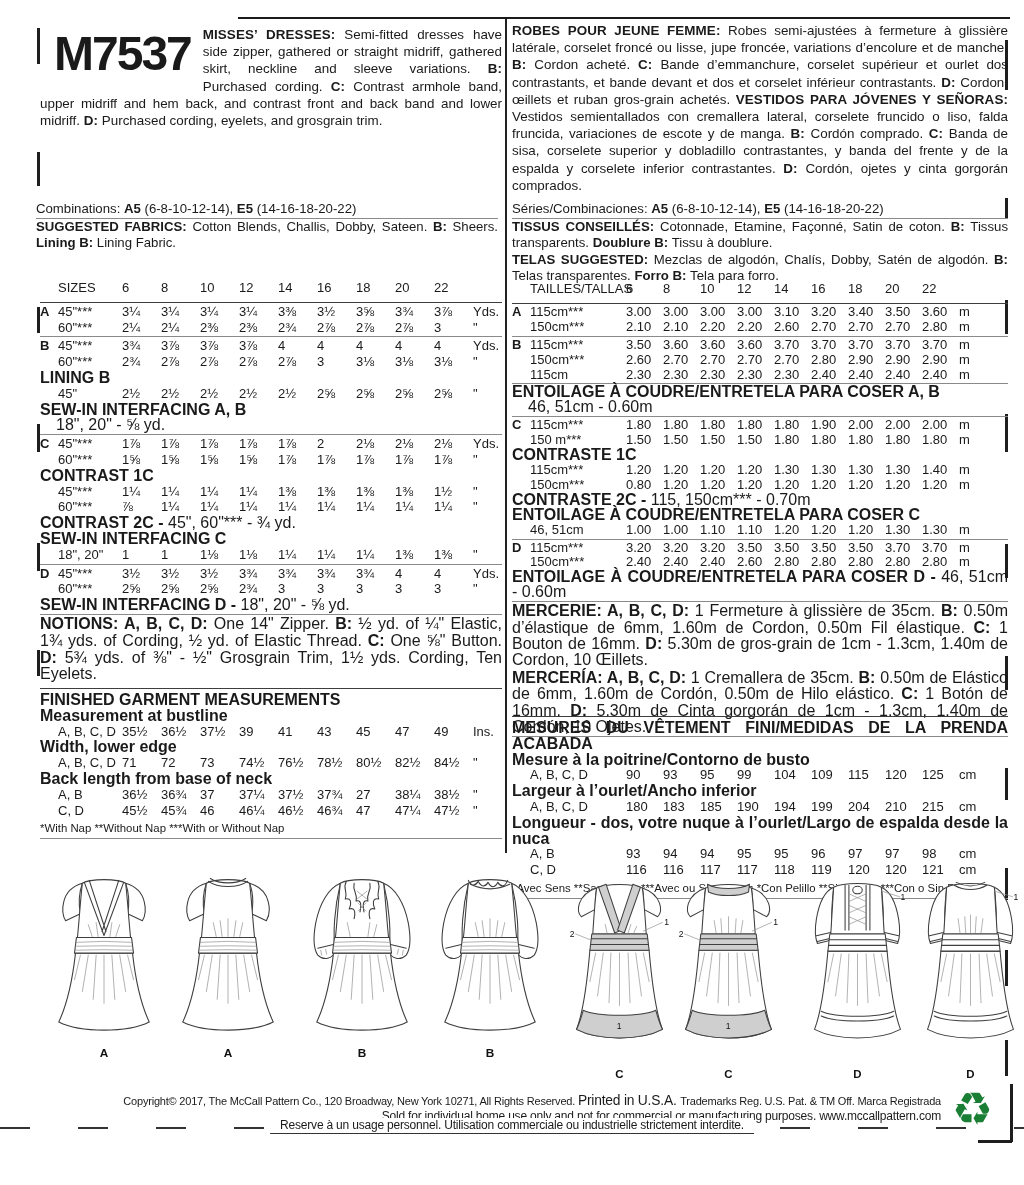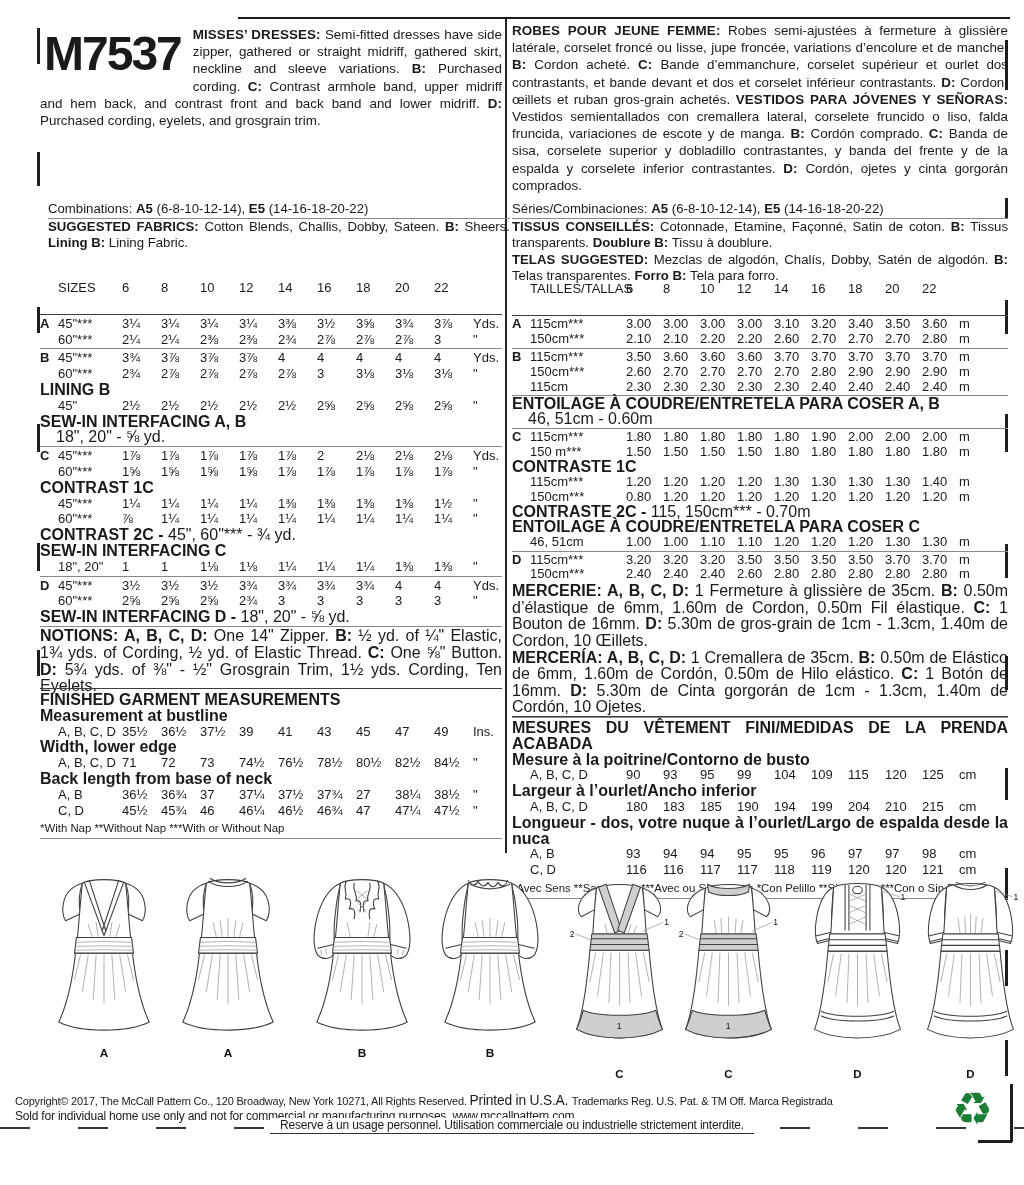--- a/index.html
+++ b/index.html
@@ -1,57 +1,57 @@
 <!DOCTYPE html>
 <html><head>
 <meta charset="utf-8">
 <style>
   html,body{margin:0;padding:0}
   body{width:1024px;height:1185px;position:relative;background:#fff;
        font-family:"Liberation Sans",sans-serif;color:#1a1a1a;overflow:hidden}
   .abs{position:absolute}
   
-  #pattern-number{font-size:48px;font-weight:bold;letter-spacing:-2px;line-height:1;float:left;margin:4px 12px 4px 4px}
+  #pattern-number{font-size:48px;font-weight:bold;letter-spacing:-2px;line-height:1;float:left;margin:4px 12px 4px 14px}
   .para{font-size:13.4px;line-height:17.2px;text-align:justify}
   .para b{letter-spacing:.1px}
   
   .introline{font-size:13.2px;line-height:16.5px}
   .rule{border-bottom:1px solid #8a8a8a}
   
   .trow{font-size:16px;line-height:15.8px;white-space:normal;text-align:justify}
   .rtab .trow{line-height:14.9px}
   .trow.pz{line-height:16.8px;margin:1px 0}
   .rtab .trow.pz{line-height:16.4px}
   .drow{display:grid;font-size:13px;line-height:15.8px;white-space:nowrap}
   .ltab .drow{grid-template-columns:18px 64px repeat(9,39px) auto}
   .rtab .drow{grid-template-columns:18px 96px repeat(9,37px) auto;line-height:14.9px}
   .fin .drow,.fin .trow{line-height:15.8px}
   .k{font-weight:bold}
   .b{font-weight:bold}
   .ind{padding-left:16px}
   .fn{font-size:11.4px;line-height:16px;padding:3px 0 2px 0;text-align:left}
   .rb{border-bottom:1px solid #8a8a8a;padding-bottom:1px;margin-bottom:1px}
-  .rb2{border-bottom:1.5px solid #3d3d3d;padding-bottom:18px;margin-bottom:1px}
+  .rb2{border-bottom:1.5px solid #3d3d3d;padding-bottom:6px;margin-bottom:1px}
   .gap{margin-left:0}
   .fin{border-top:1.5px solid #3d3d3d;padding-top:3px}
   
   .vdivider{width:1.5px;background:#222}
   .topline{height:2px;background:#1a1a1a}
   .regmark{width:2.5px;background:#1e1e1e}
   .cornermark{background:#1e1e1e}
   
   .dress{overflow:visible}
   .dress path,.dress ellipse{fill:none;stroke:#3f3f3f;stroke-width:1.1;stroke-linejoin:round;stroke-linecap:round}
   .dress .fill{fill:#fff}
   .dress .gray{fill:#cfcfcf}
   .dress .g{stroke:#8f8f8f;stroke-width:.7}
   .dress text{font-family:"Liberation Sans",sans-serif;font-weight:bold;font-size:12px;fill:#111}
   .dress text.co{font-size:9px;font-weight:normal}
   
-  .footline{width:915px;left:15px;text-align:left}
+  .footline{width:915px;left:26px;text-align:right}
   .f-small{font-size:11px;line-height:14px;letter-spacing:-.2px}
   .f-mid{font-size:12px;line-height:14px;letter-spacing:-.2px}
   .big{font-size:13.8px}
   #cutline{left:0;width:1024px;top:1127px;height:2px;
     background:repeating-linear-gradient(90deg,#333 0 30px,transparent 30px 78px)}
   #reserve-wrap{top:1118px;left:50%;transform:translateX(-50%);background:#fff;
     padding:0 10px 1px 10px;border-bottom:1.5px solid #333;z-index:2}
   #recycle{top:1086px;left:952px;font-family:"DejaVu Sans",sans-serif;font-size:46px;line-height:1;color:#1b7e35;z-index:3}
 </style>
 </head>
@@ -81,21 +81,21 @@
 <div class="abs" style="left:40px;top:26px;width:462px">
   <div id="pattern-number">M7537</div>
   <div class="para"><b>MISSES’ DRESSES: </b> <span>Semi-fitted dresses have side zipper, gathered or straight midriff, gathered skirt, neckline and sleeve variations. </span> <b>B: </b> <span>Purchased cording. </span> <b>C: </b> <span>Contrast armhole band, upper midriff and hem back, and contrast front and back band and lower midriff. </span> <b>D: </b> <span>Purchased cording, eyelets, and grosgrain trim.</span> </div>
 </div>
 
 <div class="abs para" style="left:512px;top:22px;width:496px">
   <span><b>ROBES POUR JEUNE FEMME: </b> <span>Robes semi-ajustées à fermeture à glissière latérale, corselet froncé ou lisse, jupe froncée, variations d’encolure et de manche. </span> <b>B: </b> <span>Cordon acheté. </span> <b>C: </b> <span>Bande d’emmanchure, corselet supérieur et ourlet dos contrastants, et bande devant et dos et corselet inférieur contrastants. </span> <b>D: </b> <span>Cordon, œillets et ruban gros-grain achetés.</span> </span>
   <span><b>VESTIDOS PARA JÓVENES Y SEÑORAS: </b> <span>Vestidos semientallados con cremallera lateral, corselete fruncido o liso, falda fruncida, variaciones de escote y de manga. </span> <b>B: </b> <span>Cordón comprado. </span> <b>C: </b> <span>Banda de sisa, corselete superior y dobladillo contrastantes, y banda del frente y de la espalda y corselete inferior contrastantes. </span> <b>D: </b> <span>Cordón, ojetes y cinta gorgorán comprados.</span> </span>
 </div>
 
-<div class="abs" style="left:48px;top:201px;width:462px">
+<div class="abs" style="left:36px;top:201px;width:462px">
   <div class="introline rule"><span>Combinations: </span> <b>A5</b> <span>(6-8-10-12-14), </span> <b>E5</b> <span>(14-16-18-20-22)</span> </div>
   <div class="introline" style="text-align:justify"><b>SUGGESTED FABRICS: </b> <span>Cotton Blends, Challis, Dobby, Sateen. </span> <b>B: </b> <span>Sheers. </span> <b>Lining B: </b> <span>Lining Fabric.</span> </div>
 </div>
 
 <div class="abs" style="left:512px;top:201px;width:496px">
   <div class="introline rule"><span>Séries/Combinaciones: </span> <b>A5</b> <span>(6-8-10-12-14), </span> <b>E5</b> <span>(14-16-18-20-22)</span> </div>
   <div class="introline" style="text-align:justify"><b>TISSUS CONSEILLÉS: </b> <span>Cotonnade, Etamine, Façonné, Satin de coton. </span> <b>B: </b> <span>Tissus transparents. </span> <b>Doublure B: </b> <span>Tissu à doublure.</span> </div>
   <div class="introline" style="text-align:justify"><b>TELAS SUGGESTED: </b> <span>Mezclas de algodón, Chalís, Dobby, Satén de algodón. </span> <b>B: </b> <span>Telas transparentes. </span> <b>Forro B: </b> <span>Tela para forro.</span> </div>
 </div>
 
@@ -537,20 +537,21 @@
       <span class="v">2.40</span>
       <span class="v">2.40</span>
       <span class="v">2.60</span>
       <span class="v">2.80</span>
       <span class="v">2.80</span>
       <span class="v">2.80</span>
       <span class="v">2.80</span>
       <span class="v">2.80</span>
       <span class="u">m</span>
     </div>
+    <div class="trow rb"><b>ENTOILAGE À COUDRE/ENTRETELA PARA COSER D - </b> <span>46, 51cm - 0.60m</span> </div>
     <div class="trow pz"><b>MERCERIE: A, B, C, D: </b> <span>1 Fermeture à glissière de 35cm. </span> <b>B: </b> <span>0.50m d’élastique de 6mm, 1.60m de Cordon, 0.50m Fil élastique. </span> <b>C: </b> <span>1 Bouton de 16mm. </span> <b>D: </b> <span>5.30m de gros-grain de 1cm - 1.3cm, 1.40m de Cordon, 10 Œillets.</span> </div>
     <div class="trow pz rb"><b>MERCERÍA: A, B, C, D: </b> <span>1 Cremallera de 35cm. </span> <b>B: </b> <span>0.50m de Elástico de 6mm, 1.60m de Cordón, 0.50m de Hilo elástico. </span> <b>C: </b> <span>1 Botón de 16mm. </span> <b>D: </b> <span>5.30m de Cinta gorgorán de 1cm - 1.3cm, 1.40m de Cordón, 10 Ojetes.</span> </div>
   </div>
 
 <div class="abs rtab fin" style="left:512px;top:716px;width:496px">
     <div class="trow b">MESURES DU VÊTEMENT FINI/MEDIDAS DE LA PRENDA ACABADA</div>
     <div class="trow b">Mesure à la poitrine/Contorno de busto</div>
     <div class="drow ">
       <span class="k"></span>
       <span class="lb">A, B, C, D</span>

